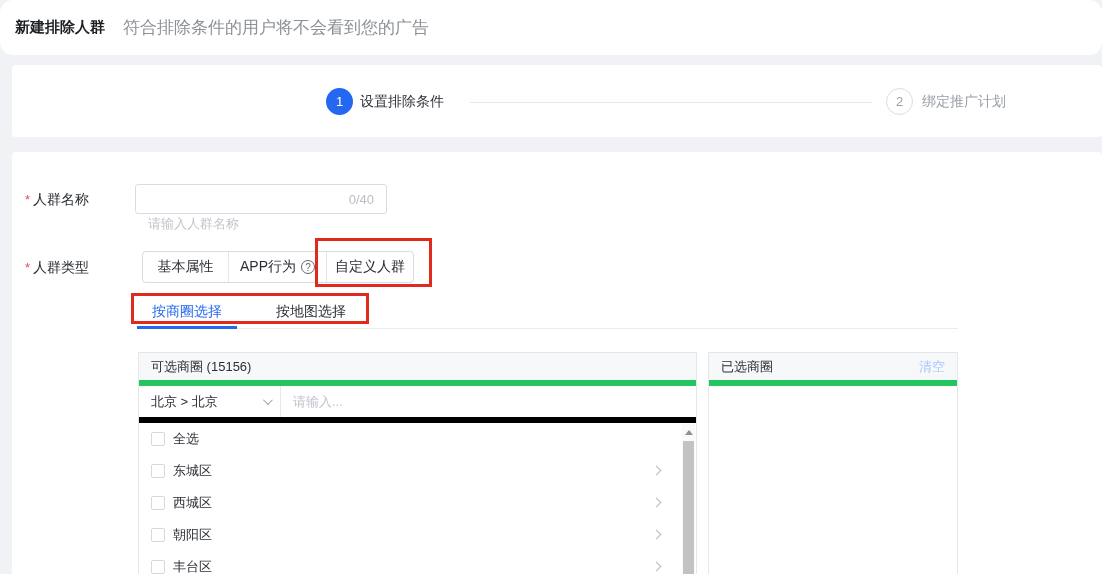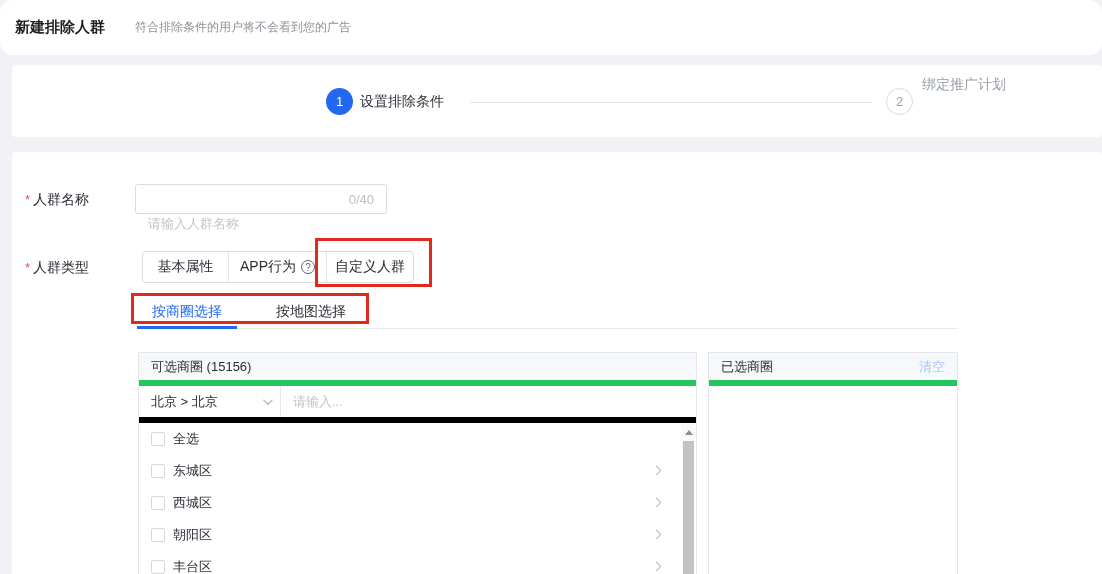--- a/index.html
+++ b/index.html
@@ -11,21 +11,21 @@
     position:relative;
   }
 
   
   .page-header {
     position:absolute; left:0; top:0; width:1102px; height:55px;
     background:#fff;
     display:flex; align-items:center;border-radius:13px;
   }
   .page-title { font-size:15px; font-weight:bold; color:#1c1f23; margin-left:15px; }
-  .page-subtitle { font-size:12px; color:#8c9198; margin-left:30px; }
+  .page-subtitle { font-size:17px; color:#8c9198; margin-left:18px; }
 
   
   .card { position:absolute; left:12px; width:1090px; background:#fff; border-radius:4px; }
   .stepper-card { top:65px; height:72px; }
   .main-card { top:152px; height:440px; }
 
   
   .step-circle {
     position:absolute; width:27px; height:27px; border-radius:50%;
     display:flex; align-items:center; justify-content:center;
@@ -157,21 +157,21 @@
 <div class="page-header">
   <div class="page-title">新建排除人群</div>
   <div class="page-subtitle">符合排除条件的用户将不会看到您的广告</div>
 </div>
 
 <div class="card stepper-card">
   <div class="step-circle active" style="left:314px; top:23px;">1</div>
   <div class="step-label active" style="left:348px; top:23px;">设置排除条件</div>
   <div class="step-line" style="left:458px; top:37px; width:402px;"></div>
   <div class="step-circle inactive" style="left:874px; top:23px;">2</div>
-  <div class="step-label inactive" style="left:910px; top:6px;">绑定推广计划</div>
+  <div class="step-label inactive" style="left:910px; top:23px;">绑定推广计划</div>
 </div>
 
 <div class="card main-card">
 
   <div class="field-label" style="left:13px; top:39px;">
     <span class="req-mark">*</span><span>人群名称</span>
   </div>
   <div class="name-input-wrap">
     <input class="name-input" type="text" placeholder="请输入人群名称" style="">
     <span class="char-counter">0/40</span>

